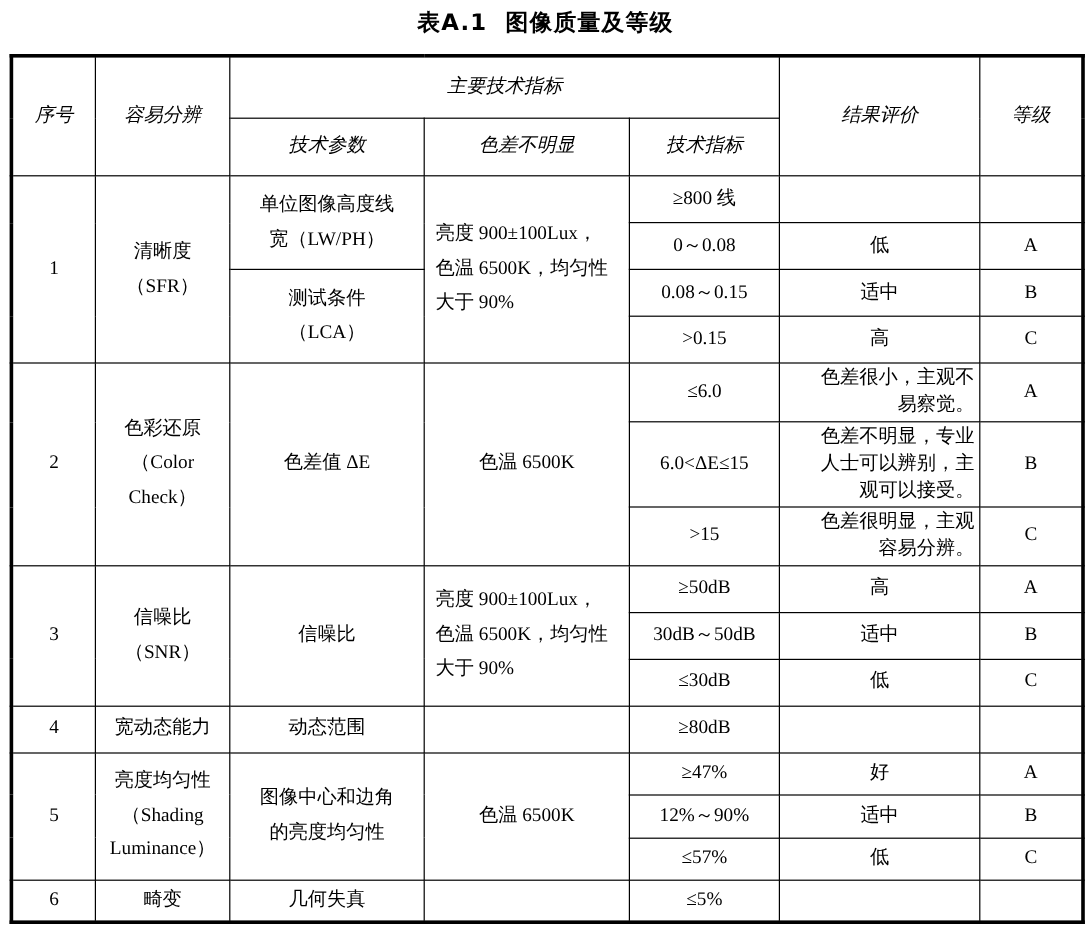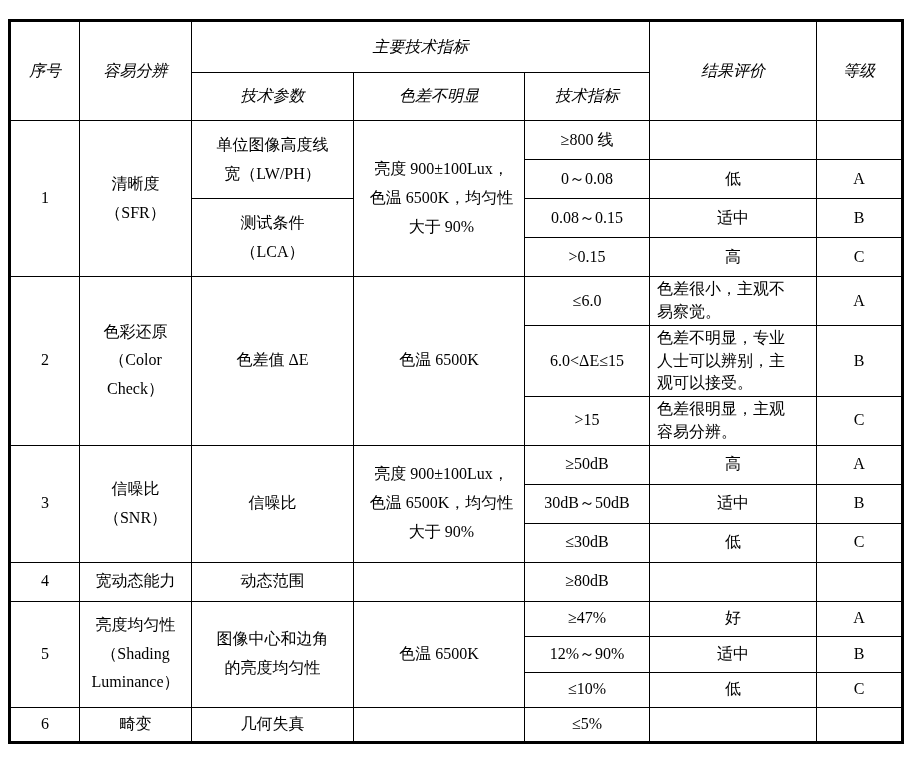--- a/index.html
+++ b/index.html
@@ -50,37 +50,38 @@
   .rh-h1 { height: 52px; }
   .rh-h2 { height: 48px; }
   .rh-39 { height: 39px; }
   .rh-49 { height: 49px; }
   .rh-71 { height: 71px; }
   .rh-47 { height: 47px; }
   .rh-35 { height: 35px; }
   .rh-36 { height: 36px; }
   
   td.cond-left {
-    text-align: center;
+    text-align: left;
     padding-left: 9px;
     padding-right: 4px;
   }
   
   td.eval-text {
-    text-align: left;
+    text-align: right;
     padding-left: 7px;
     padding-right: 4px;
     line-height: 1.42;
   }
 </style>
 </head>
 <body>
 
 <div class="page">
 
+  <div class="doc-title">表A.1  图像质量及等级</div>
 
   <table class="quality">
     <colgroup>
       <col style="width:70px">
       <col style="width:112px">
       <col style="width:162px">
       <col style="width:171px">
       <col style="width:125px">
       <col style="width:167px">
       <col style="width:86px">
@@ -204,21 +205,21 @@
         <td>≥47%</td>
         <td>好</td>
         <td>A</td>
       </tr>
       <tr class="rh-36">
         <td>12%～90%</td>
         <td>适中</td>
         <td>B</td>
       </tr>
       <tr class="rh-35">
-        <td>≤10%</td>
+        <td>≤57%</td>
         <td>低</td>
         <td>C</td>
       </tr>
 
       <tr class="rh-35">
         <td>6</td>
         <td>畸变</td>
         <td>几何失真</td>
         <td></td>
         <td>≤5%</td>

